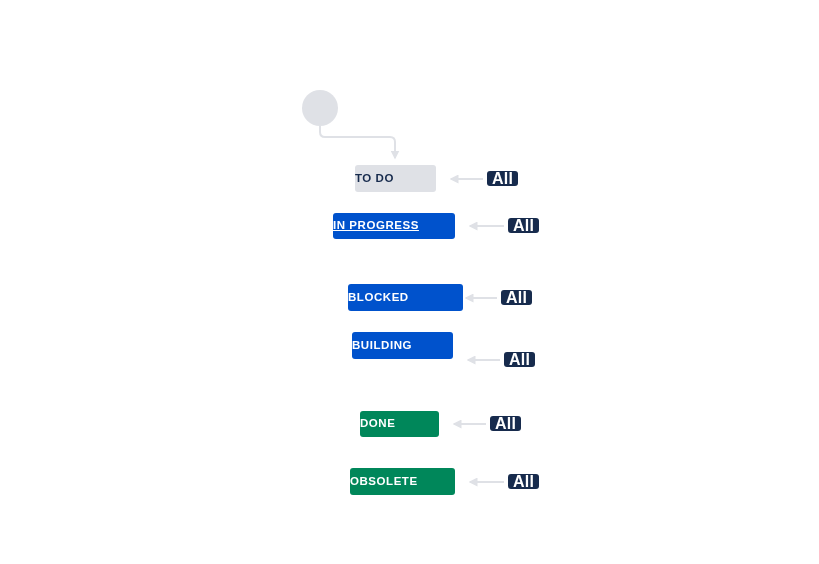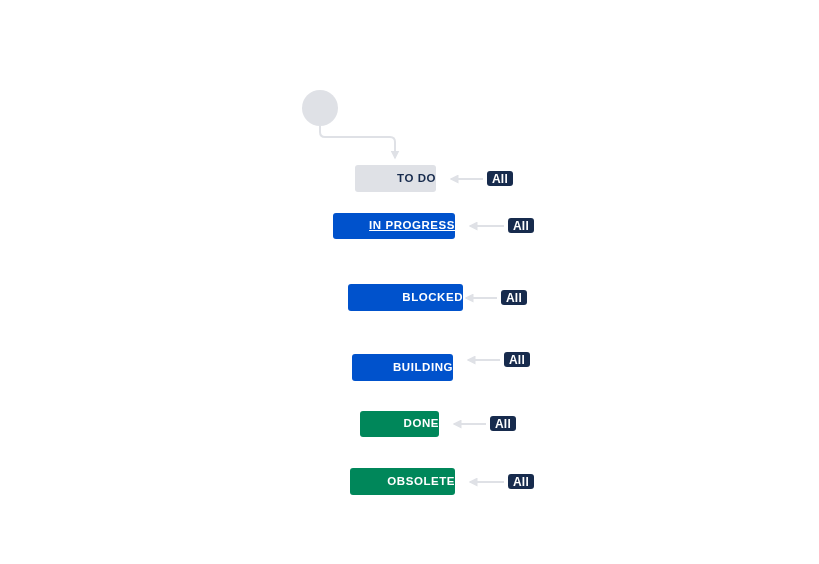--- a/index.html
+++ b/index.html
@@ -24,21 +24,21 @@
     left: 0; top: 0;
     width: 819px;
     height: 564px;
     pointer-events: none;
   }
   .node {
     position: absolute;
     box-sizing: border-box;
     display: flex;
     align-items: center;
-    justify-content: flex-end;
+    justify-content: flex-start;
     border-radius: 3px;
     font-size: 11.5px;
     font-weight: bold;
     letter-spacing: 0.55px;
     text-transform: uppercase;
     white-space: nowrap;
     user-select: none;
   }
   .node-label {
     line-height: 1;
@@ -51,21 +51,21 @@
   }
   .badge {
     position: absolute;
     box-sizing: border-box;
     display: flex;
     align-items: center;
     justify-content: center;
     background: #172b4d;
     color: #ffffff;
     border-radius: 3px;
-    font-size: 12px;
+    font-size: 16px;
     font-weight: bold;
     letter-spacing: 0.2px;
     height: 15px;
     padding: 0 5px;
     user-select: none;
   }
   .badge-label { line-height: 1; display:block; }
 </style>
 </head>
 <body>
@@ -113,21 +113,21 @@
   </div>
 
   <div class="node" style="left:333px; top:213px; width:122px; height:26px; background:#0052cc; color:#ffffff;text-decoration:underline;">
     <span class="node-label">IN PROGRESS</span>
   </div>
 
   <div class="node" style="left:348px; top:284px; width:115px; height:27px; background:#0052cc; color:#ffffff;">
     <span class="node-label">BLOCKED</span>
   </div>
 
-  <div class="node" style="left:352px; top:354px; width:101px; height:27px; background:#0052cc; color:#ffffff;">
+  <div class="node" style="left:352px; top:332px; width:101px; height:27px; background:#0052cc; color:#ffffff;">
     <span class="node-label">BUILDING</span>
   </div>
 
   <div class="node" style="left:350px; top:468px; width:105px; height:27px; background:#00875a; color:#ffffff;">
     <span class="node-label">OBSOLETE</span>
   </div>
 
   <div class="node" style="left:360px; top:411px; width:79px; height:26px; background:#00875a; color:#ffffff;">
     <span class="node-label">DONE</span>
   </div>

